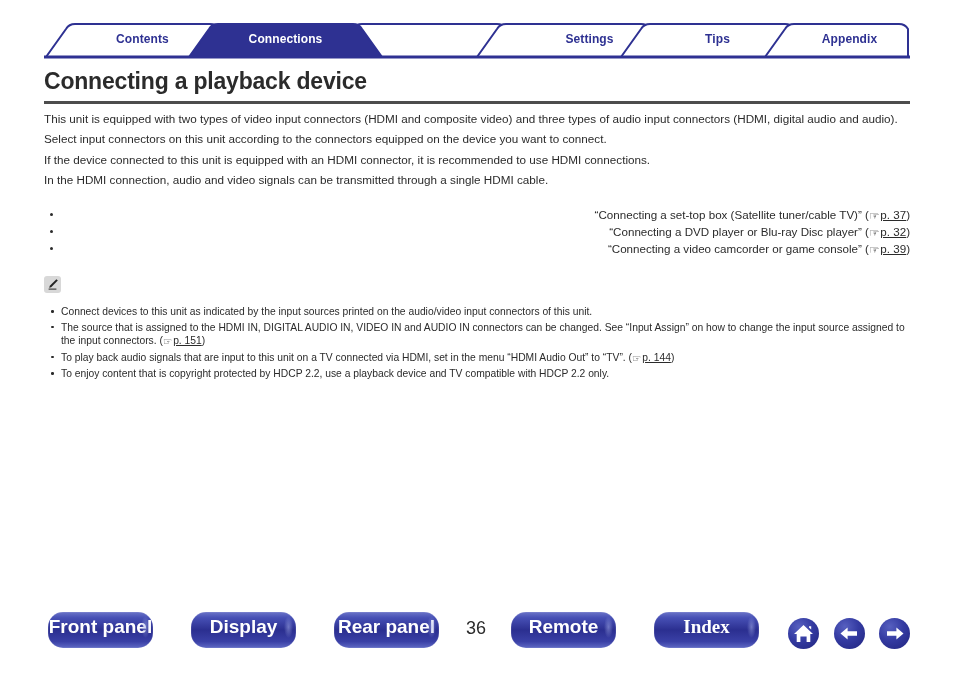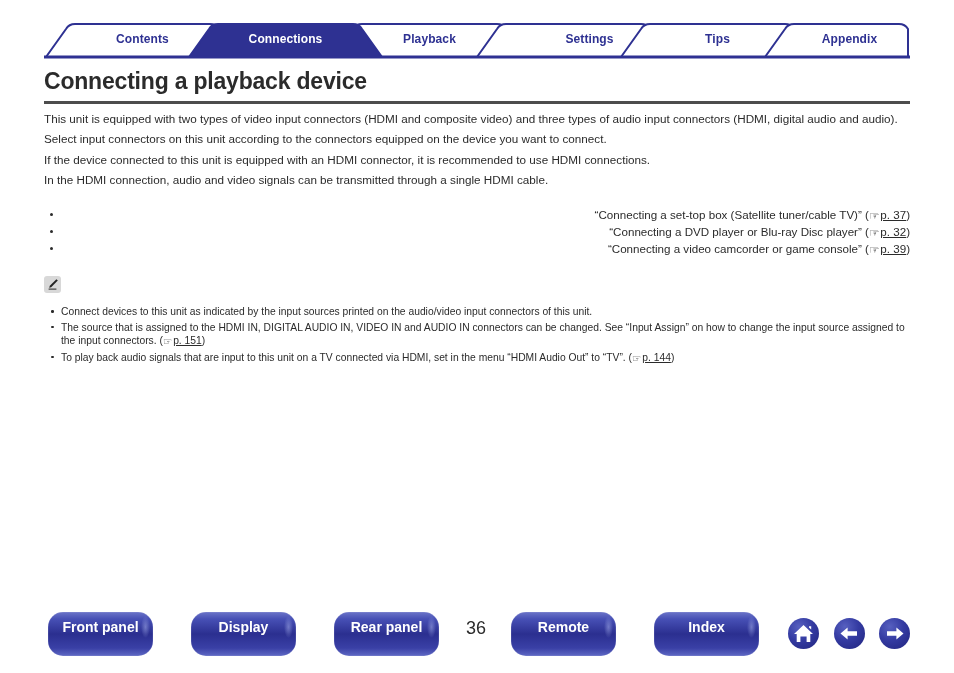--- a/index.html
+++ b/index.html
@@ -166,31 +166,31 @@
   .footer {
     position: absolute;
     left: 0;
     top: 612px;
     width: 954px;
     height: 55px;
   }
   .pill {
     position: absolute;
     top: 0;
-    height: 44px;
+    height: 36px;
     border-radius: 15px;
     background: linear-gradient(to bottom,
         #6b74c8 0%,
         #4750b5 16%,
         #2b2f90 50%,
         #3a40a6 82%,
         #5f69c4 100%);
     box-shadow: inset 0 0 0 0.5px rgba(255,255,255,0.18);
     color: #ffffff;
-    font-size: 14px;
+    font-size: 19px;
     font-weight: bold;
     text-align: center;
     line-height: 30px;
     cursor: pointer;
     user-select: none;
   }
   .pill::after {
     content: "";
     position: absolute;
     right: 3px;
@@ -237,21 +237,20 @@
     <path d="M577,36 L597,8 Q600,3 606,3 L741,3 Q747,3 750,8 L770,36" fill="#ffffff" stroke="#2e3192" stroke-width="2" stroke-linejoin="round"></path>
     <path d="M721,36 L741,8 Q744,3 750,3 L855,3 Q861,3 864,8 L864,36" fill="#ffffff" stroke="#2e3192" stroke-width="2" stroke-linejoin="round"></path>
 
     <path d="M145,36 L165,8 Q168,3 174,3 L309,3 Q315,3 318,8 L338,36 Z" fill="#2e3192" stroke="#2e3192" stroke-width="2" stroke-linejoin="round"></path>
 
     <rect x="0" y="34.5" width="866" height="3" fill="#2e3192"></rect>
   </svg>
 
   <div class="tab-label" style="left:0px;width:197px;">Contents</div>
   <div class="tab-label active" style="left:145px;width:193px;">Connections</div>
-  <div class="tab-label" style="left:289px;width:193px;">Playback</div>
   <div class="tab-label" style="left:449px;width:193px;">Settings</div>
   <div class="tab-label" style="left:577px;width:193px;">Tips</div>
   <div class="tab-label" style="left:721px;width:169px;">Appendix</div>
 </div>
 
 <div class="page-title">Connecting a playback device</div>
 <div class="title-rule"></div>
 
 <div class="content">
   <p class="para">This unit is equipped with two types of video input connectors (HDMI and composite video) and three types of audio input connectors (HDMI, digital audio and audio).</p>
@@ -281,33 +280,36 @@
     <ul class="notelist">
       <li>
         <span>Connect devices to this unit as indicated by the input sources printed on the audio/video input connectors of this unit.</span>
       </li>
       <li>
         <span>The source that is assigned to the HDMI IN, DIGITAL AUDIO IN, VIDEO IN and AUDIO IN connectors can be changed. See “Input Assign” on how to change the input source assigned to the input connectors.  (</span><a class="xref" href="#"><span class="hand-icon">☞</span><span class="pnum">p. 151</span></a><span>)</span>
       </li>
       <li>
         <span>To play back audio signals that are input to this unit on a TV connected via HDMI, set in the menu “HDMI Audio Out” to “TV”.  (</span><a class="xref" href="#"><span class="hand-icon">☞</span><span class="pnum">p. 144</span></a><span>)</span>
       </li>
+      <li>
+        <span>To enjoy content that is copyright protected by HDCP 2.2, use a playback device and TV compatible with HDCP 2.2 only.</span>
+      </li>
     </ul>
   </div>
 </div>
 
 <div class="footer">
   <div class="pill" style="left:48px;width:105px;">Front panel</div>
   <div class="pill" style="left:191px;width:105px;">Display</div>
   <div class="pill" style="left:334px;width:105px;">Rear panel</div>
 
   <div class="page-number">36</div>
 
   <div class="pill" style="left:511px;width:105px;">Remote</div>
-  <div class="pill" style="left:654px;width:105px;">Index</div>
+  <div class="pill" style="left:654px;width:105px;font-family:Liberation Serif, serif;">Index</div>
 
   <div class="circ-btn" style="left:788px;">
     <svg width="31" height="31" viewBox="0 0 31 31">
       <path d="M15.5 7 L25 16 L22.3 16 L22.3 24 L18.6 24 L18.6 18.4 L12.4 18.4 L12.4 24 L8.7 24 L8.7 16 L6 16 Z" fill="#ffffff"></path>
       <path d="M21 8.2 L23.2 8.2 L23.2 11.4 L21 9.5 Z" fill="#ffffff"></path>
     </svg>
   </div>
   <div class="circ-btn" style="left:834px;">
     <svg width="31" height="31" viewBox="0 0 31 31">
       <path d="M23 13.3 L13.6 13.3 L13.6 9.5 L6.5 15.5 L13.6 21.5 L13.6 17.7 L23 17.7 Z" fill="#ffffff"></path>

